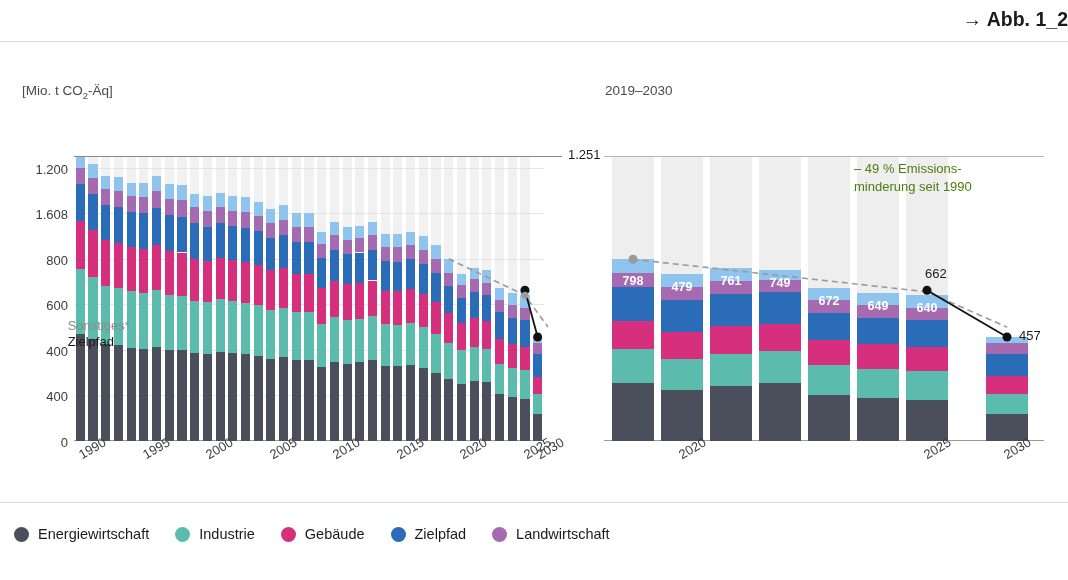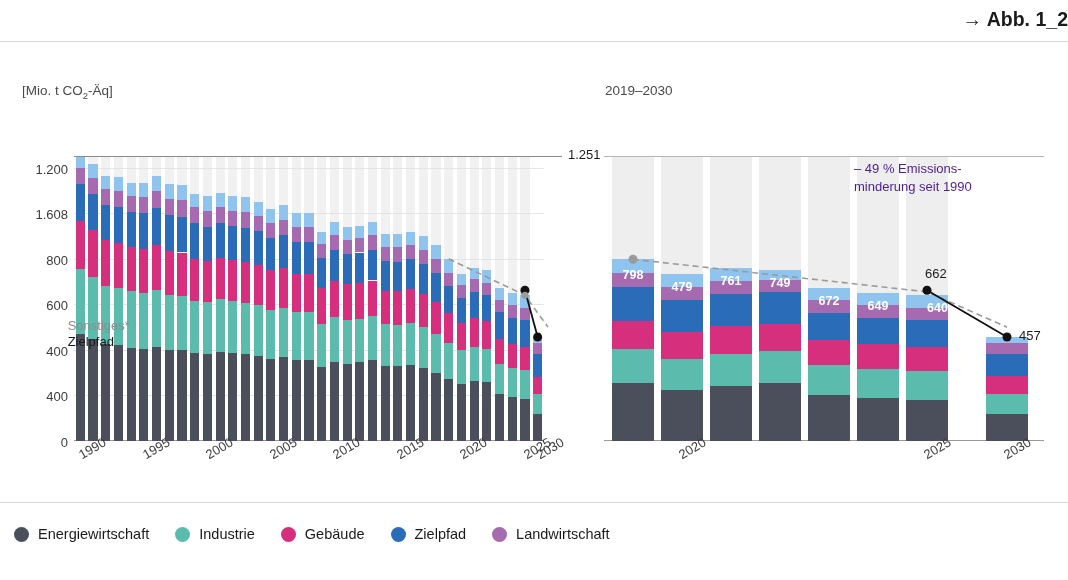--- a/index.html
+++ b/index.html
@@ -481,33 +481,33 @@
 <div id="rightplot">
     <div class="axis-line"></div>
     <div class="ghost" style="left: 8px; width: 42px; height: 284.843px; opacity: 0.55;"></div>
     <div class="ghost" style="left: 57px; width: 42px; height: 284.843px; opacity: 0.55;"></div>
     <div class="ghost" style="left: 106px; width: 42px; height: 284.843px; opacity: 0.55;"></div>
     <div class="ghost" style="left: 155px; width: 42px; height: 284.843px; opacity: 0.55;"></div>
     <div class="ghost" style="left: 204px; width: 42px; height: 284.843px; opacity: 0.55;"></div>
     <div class="ghost" style="left: 253px; width: 42px; height: 284.843px; opacity: 0.55;"></div>
     <div class="ghost" style="left: 302px; width: 42px; height: 284.843px; opacity: 0.55;"></div>
     <div style="position: absolute; left: 0px; width: 440px; height: 1px; background: rgb(181, 181, 181); top: 11.1569px;"></div>
-    <div style="position: absolute; left: 250px; top: 15.1569px; font-size: 13px; color: #4c1d95; line-height: 1.35;">
+    <div style="position: absolute; left: 250px; top: 15.1569px; font-size: 13px; color: #4d7c0f; line-height: 1.35;">
       <div>– 49 % Emissions-</div>
       <div>minderung seit 1990</div>
     </div>
     <div class="bar" style="left: 8px; width: 42px; height: 181.698px;">
       <div class="seg" style="background: rgb(75, 79, 92); height: 31.9549%; bottom: 0%;"></div>
       <div class="seg" style="background: rgb(91, 188, 174); height: 18.5464%; bottom: 31.9549%;"></div>
       <div class="seg" style="background: rgb(214, 47, 126); height: 15.7895%; bottom: 50.5013%;"></div>
       <div class="seg" style="background: rgb(43, 108, 184); height: 18.2957%; bottom: 66.2907%;"></div>
       <div class="seg" style="background: rgb(166, 106, 176); height: 7.76942%; bottom: 84.5865%;"></div>
       <div class="seg" style="background: rgb(143, 196, 238); height: 7.64411%; bottom: 92.3559%;"></div>
     </div>
-    <div class="barval" style="left: 29px; top: 123px;">798</div>
+    <div class="barval" style="left: 29px; top: 129px;">798</div>
     <div class="bar" style="left: 57px; width: 42px; height: 166.898px;">
       <div class="seg" style="background: rgb(75, 79, 92); height: 30.2865%; bottom: 0%;"></div>
       <div class="seg" style="background: rgb(91, 188, 174); height: 19.0996%; bottom: 30.2865%;"></div>
       <div class="seg" style="background: rgb(214, 47, 126); height: 16.0982%; bottom: 49.3861%;"></div>
       <div class="seg" style="background: rgb(43, 108, 184); height: 18.8267%; bottom: 65.4843%;"></div>
       <div class="seg" style="background: rgb(166, 106, 176); height: 7.91269%; bottom: 84.3111%;"></div>
       <div class="seg" style="background: rgb(143, 196, 238); height: 7.77626%; bottom: 92.2237%;"></div>
     </div>
     <div class="barval" style="left: 78px; top: 135.102px;">479</div>
     <div class="bar" style="left: 106px; width: 42px; height: 173.274px;">
@@ -547,21 +547,21 @@
     </div>
     <div class="barval" style="left: 274px; top: 154.228px;">649</div>
     <div class="bar" style="left: 302px; width: 42px; height: 145.723px;">
       <div class="seg" style="background: rgb(75, 79, 92); height: 28.4375%; bottom: 0%;"></div>
       <div class="seg" style="background: rgb(91, 188, 174); height: 19.5312%; bottom: 28.4375%;"></div>
       <div class="seg" style="background: rgb(214, 47, 126); height: 16.5625%; bottom: 47.9688%;"></div>
       <div class="seg" style="background: rgb(43, 108, 184); height: 18.4375%; bottom: 64.5312%;"></div>
       <div class="seg" style="background: rgb(166, 106, 176); height: 8.4375%; bottom: 82.9688%;"></div>
       <div class="seg" style="background: rgb(143, 196, 238); height: 8.59375%; bottom: 91.4062%;"></div>
     </div>
-    <div class="barval" style="left: 323px; top: 156.277px; padding-left: 21px;">640</div>
+    <div class="barval" style="left: 323px; top: 156.277px;">640</div>
     <div class="bar" style="left: 382px; width: 42px; height: 104.055px;">
       <div class="seg" style="background: rgb(75, 79, 92); height: 26.2582%; bottom: 0%;"></div>
       <div class="seg" style="background: rgb(91, 188, 174); height: 19.256%; bottom: 26.2582%;"></div>
       <div class="seg" style="background: rgb(214, 47, 126); height: 16.6302%; bottom: 45.5142%;"></div>
       <div class="seg" style="background: rgb(43, 108, 184); height: 21.8818%; bottom: 62.1444%;"></div>
       <div class="seg" style="background: rgb(166, 106, 176); height: 10.5033%; bottom: 84.0263%;"></div>
       <div class="seg" style="background: rgb(143, 196, 238); height: 5.47046%; bottom: 94.5295%;"></div>
     </div>
     <svg width="440" height="296" style="position: absolute; left: 0px; top: 0px;">
       <polyline points="29,114.30153846153846 323,146.86153846153846 403,182.15384615384613" fill="none" stroke="#9a9a9a" stroke-width="1.6" stroke-dasharray="6,4"></polyline>

